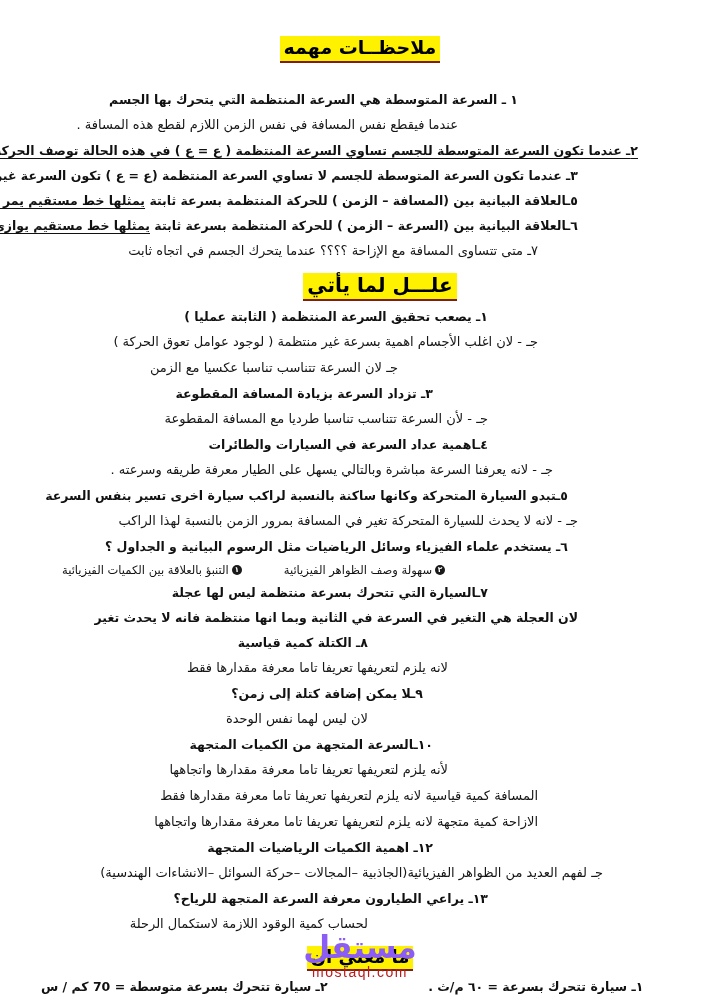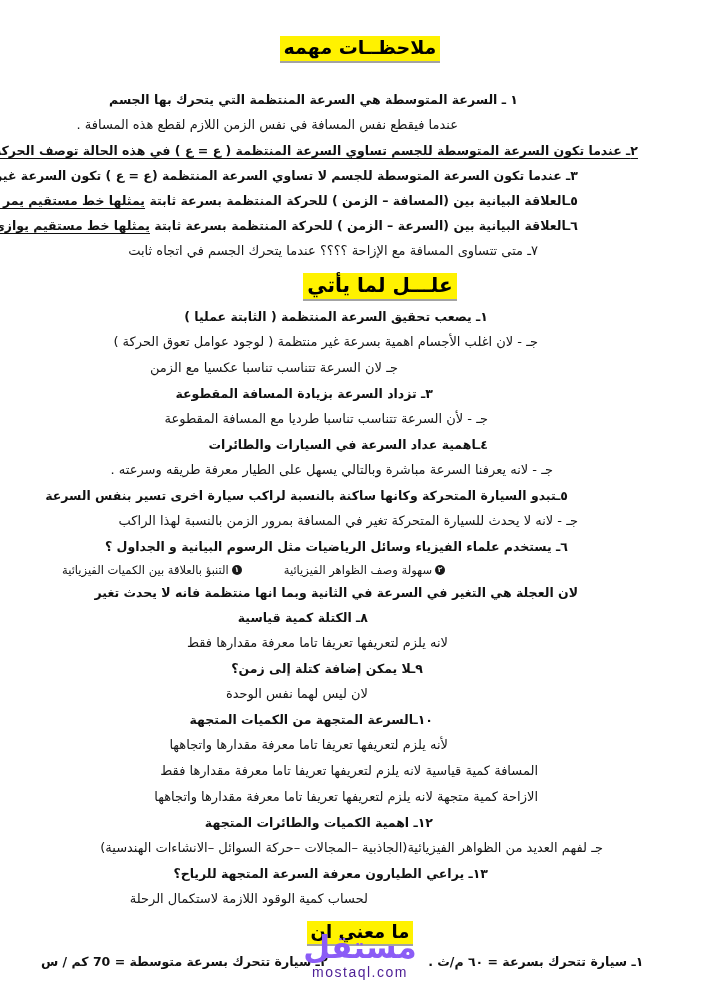--- a/index.html
+++ b/index.html
@@ -31,21 +31,21 @@
     margin: 0 0 7px 0;
   }
   .heading {
     display: inline-block;
     background: #fff200;
     color: #000000;
     font-weight: bold;
     font-size: 19px;
     line-height: 1.25;
     padding: 0 4px 1px 4px;
-    border-bottom: 2px solid #a3a3a3;
+    border-bottom: 2px solid #7f1d1d;
     letter-spacing: 0px;
   }
   .heading.h-second { font-size: 20px; }
   .heading.h-third  { font-size: 18px; }
 
   .sec-notes   { margin-top: 2px; }
   .sec-reasons { margin-top: 12px; margin-left: 40px; }
   .sec-meaning { margin-top: 12px; }
 
   
@@ -153,21 +153,21 @@
   }
   .watermark .wm-ar {
     font-size: 31px;
     color: #8b5cf6;
     font-weight: bold;
     line-height: 1;
     letter-spacing: 1px;
   }
   .watermark .wm-en {
     font-size: 14px;
-    color: #4c1d95;
+    color: #b91c1c;
     letter-spacing: 1.5px;
     margin-top: 1px;
     font-family: "Liberation Sans", sans-serif;
     direction: ltr;
   }
 </style>
 </head>
 <body>
 
 <div class="page">
@@ -223,35 +223,36 @@
       <span class="opt">
         <span class="circ">٢</span>
         <span>سهولة وصف الظواهر الفيزيائية</span>
       </span>
       <span class="opt">
         <span class="circ">١</span>
         <span>التنبؤ بالعلاقة بين الكميات الفيزيائية</span>
       </span>
     </div>
 
+    <div class="line bold pad-e">٧ـالسيارة التي تتحرك بسرعة منتظمة ليس لها عجلة</div>
     <div class="line bold pad-m">لان العجلة هي التغير في السرعة في الثانية وبما انها منتظمة فانه لا يحدث تغير</div>
 
     <div class="line bold pad-j">٨ـ الكتلة كمية قياسية</div>
     <div class="line ans pad-n">لانه يلزم لتعريفها تعريفا تاما معرفة مقدارها فقط</div>
 
     <div class="line bold pad-k">٩ـلا يمكن إضافة كتلة إلى زمن؟</div>
     <div class="line ans pad-j">لان ليس لهما نفس الوحدة</div>
 
     <div class="line bold pad-f">١٠ـالسرعة المتجهة من الكميات المتجهة</div>
     <div class="line ans pad-n">لأنه يلزم لتعريفها تعريفا تاما معرفة مقدارها واتجاهها</div>
 
     <div class="line ans pad-h">المسافة كمية قياسية لانه يلزم لتعريفها تعريفا تاما  معرفة مقدارها فقط</div>
     <div class="line ans pad-h">الازاحة كمية متجهة لانه يلزم لتعريفها تعريفا تاما معرفة مقدارها واتجاهها</div>
 
-    <div class="line bold pad-f">١٢ـ اهمية الكميات والطائرات المتجهة</div>
+    <div class="line bold pad-f">١٢ـ اهمية الكميات الرياضيات المتجهة</div>
     <div class="line ans pad-d">جـ لفهم العديد من الظواهر الفيزيائية(الجاذبية –المجالات –حركة السوائل –الانشاءات الهندسية)</div>
 
     <div class="line bold pad-e">١٣ـ يراعي الطيارون معرفة السرعة المتجهة للرياح؟</div>
     <div class="line ans pad-j">لحساب كمية الوقود اللازمة لاستكمال الرحلة</div>
   </div>
 
   <div class="sec-meaning">
 
     <div class="heading-row">
       <span class="heading h-third">ما معني ان</span>

